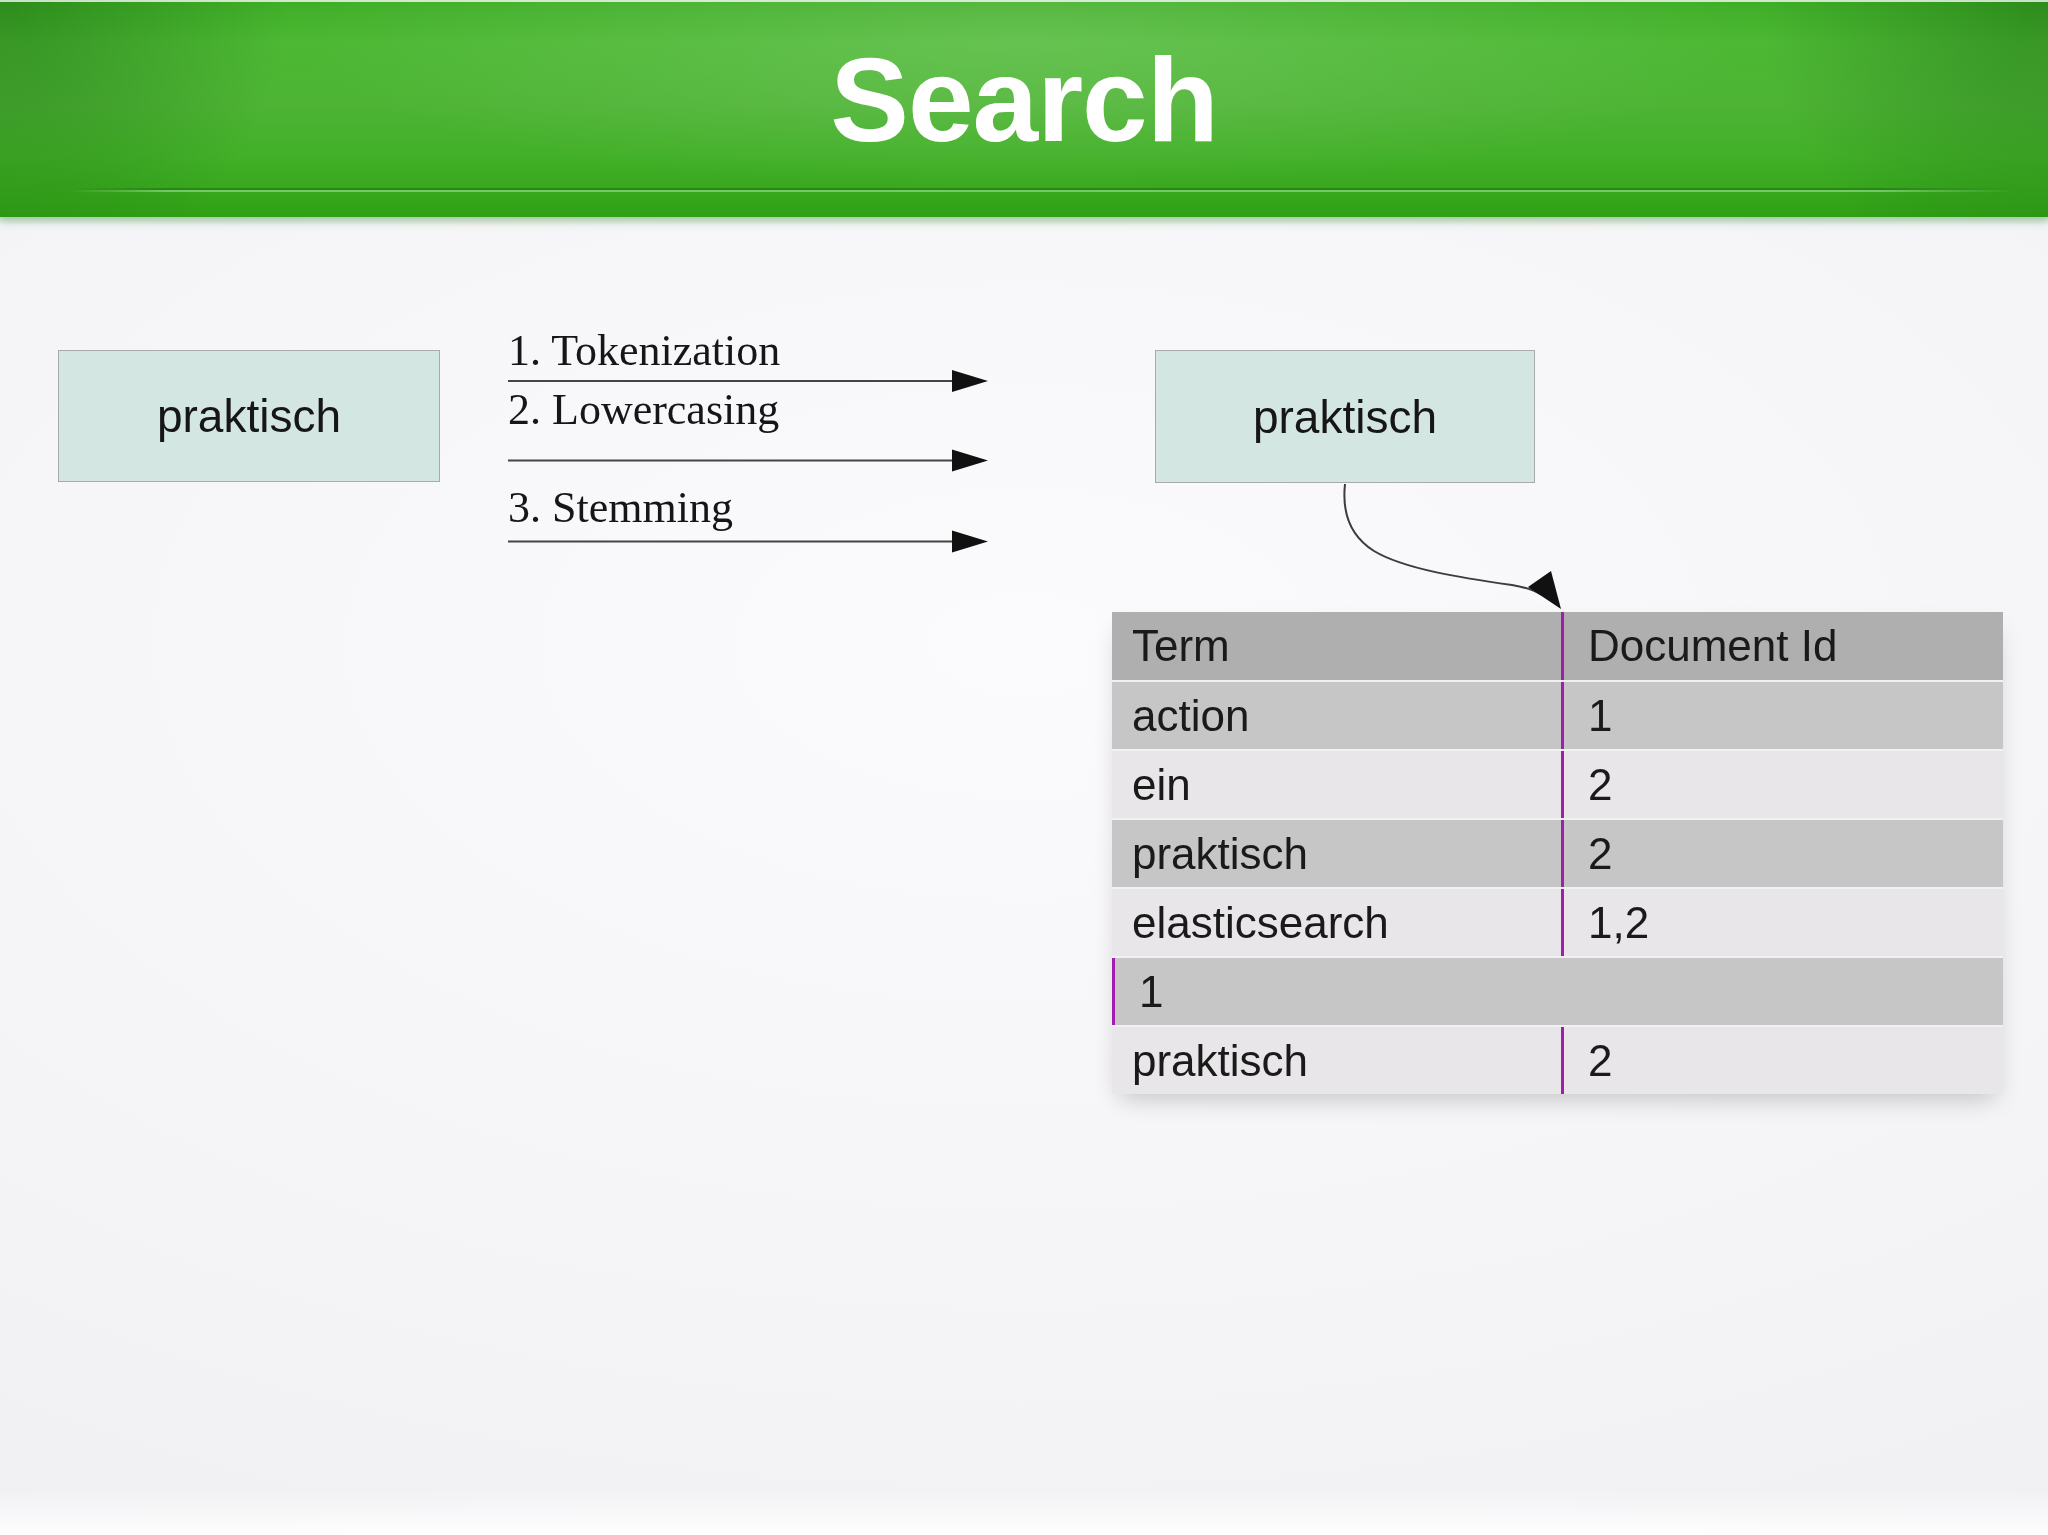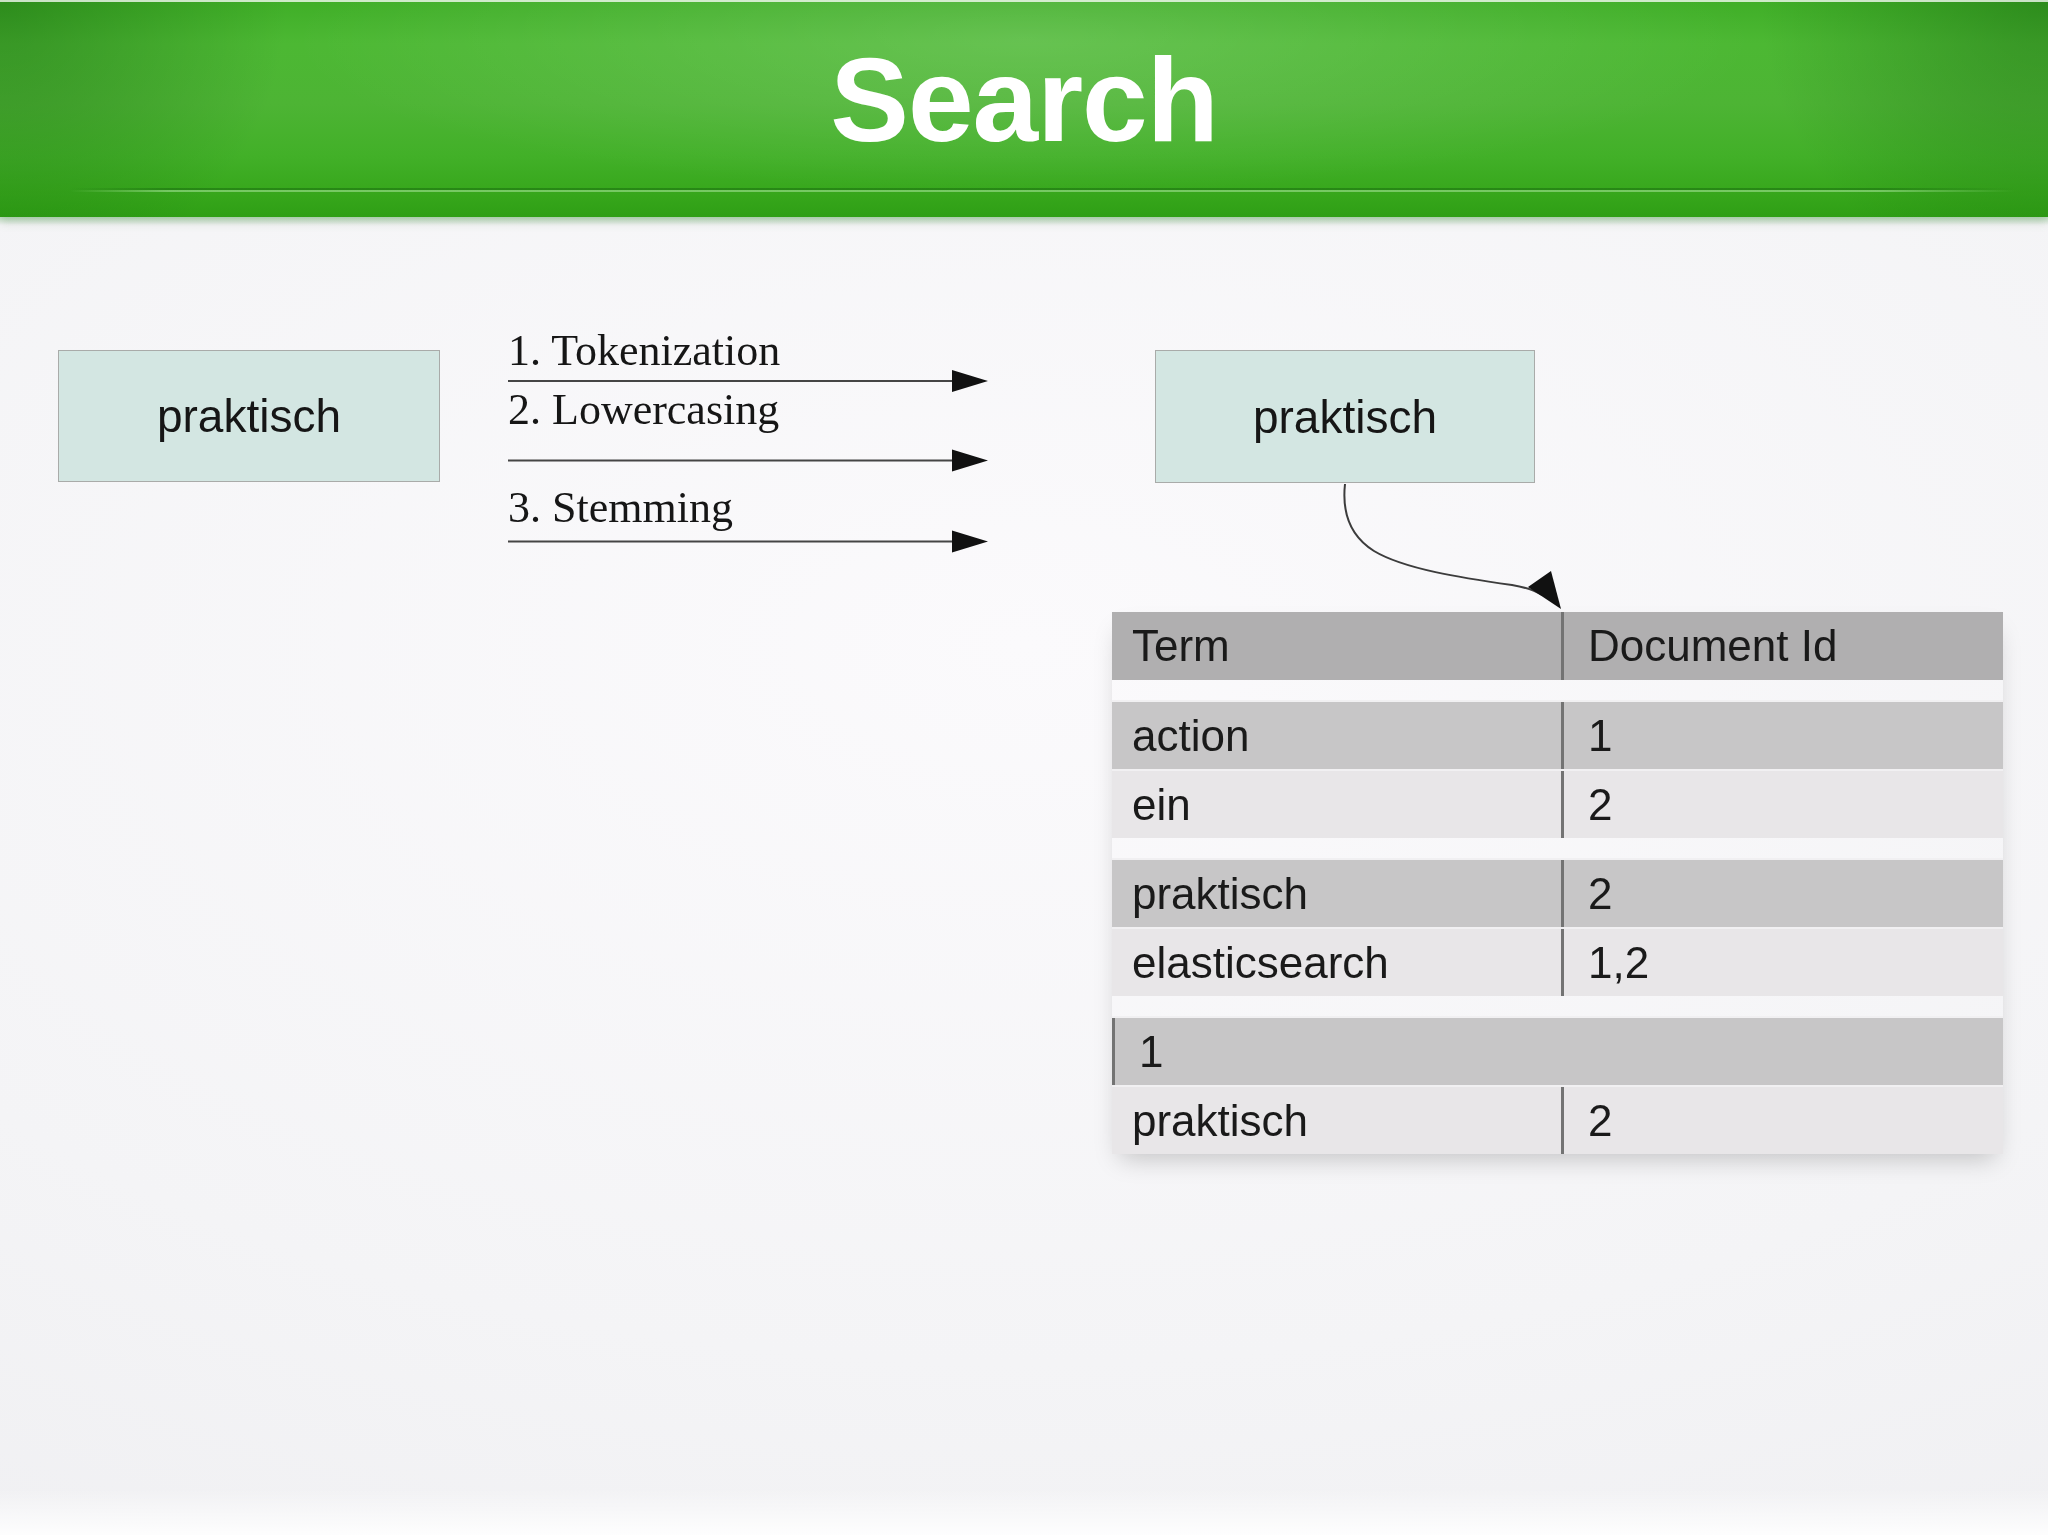--- a/index.html
+++ b/index.html
@@ -119,34 +119,34 @@
     height: 69px;
     box-sizing: border-box;
     border-top: 2px solid #f1f0f2;
     text-align: center;
   }
   .tr.head {
     height: 68px;
     border-top: none;
     background: #b0afb0;
   }
-  .tr.dark  { background: #c7c6c7; margin-top: 20px; }
+  .tr.dark  { background: #c7c6c7; }
   .tr.light { background: #e8e6e8; }
   .td {
     box-sizing: border-box;
     display: flex;
     align-items: center;
     padding-left: 20px;
     font-size: 44px;
     color: #1a1a1a;
     overflow: hidden;
     white-space: nowrap;
   }
   .td.c1 { width: 449px; }
-  .td.c2 { width: 442px; border-left: 3px solid #737373; padding-left: 24px; }
+  .td.c2 { width: 442px; border-left: 3px solid #a21caf; padding-left: 24px; }
 </style>
 </head>
 <body>
 
 <div class="slide">
 
   <div class="banner">
     <div class="banner-rule">
       <div class="dark"></div>
       <div class="light"></div>

